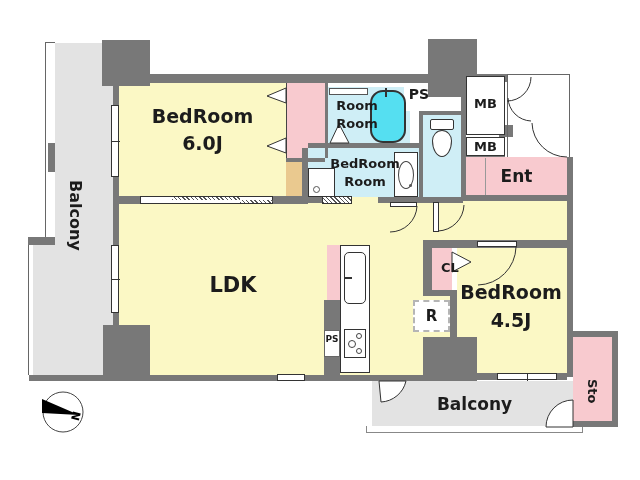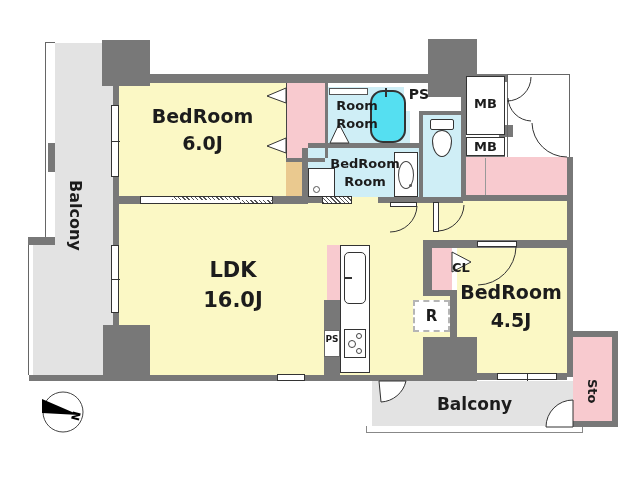--- a/index.html
+++ b/index.html
@@ -157,24 +157,25 @@
   </div>
   <div class="abs label" style="left:326px;top:96px;width:62px;height:38px;font-size:13px;line-height:18px;">
     <div><span>Room</span><br><span>Room</span></div>
   </div>
   <div class="abs label" style="left:312px;top:153px;width:106px;height:40px;font-size:13px;line-height:18px;">
     <div><span>BedRoom</span><br><span>Room</span></div>
   </div>
   <div class="abs label" style="left:402px;top:85px;width:34px;height:18px;font-size:14px;">PS</div>
   <div class="abs label" style="left:466px;top:95px;width:39px;height:18px;font-size:13px;">MB</div>
   <div class="abs label" style="left:466px;top:138px;width:39px;height:17px;font-size:13px;">MB</div>
+  <div class="abs label" style="left:466px;top:165px;width:101px;height:22px;font-size:17px;">Ent</div>
   <div class="abs label" style="left:168px;top:256px;width:130px;height:58px;font-size:21px;line-height:30px;">
-    <div><span>LDK</span><br><span>16.0J</span></div>
+    <div><span>LDK</span><br></div>
   </div>
-  <div class="abs label" style="left:449px;top:259px;width:24px;height:17px;font-size:13px;">CL</div>
+  <div class="abs label" style="left:438px;top:259px;width:24px;height:17px;font-size:13px;">CL</div>
   <div class="abs label" style="left:413px;top:306px;width:37px;height:20px;font-size:15px;">R</div>
   <div class="abs label" style="left:322px;top:333px;width:20px;height:12px;font-size:9px;">PS</div>
   <div class="abs label" style="left:452px;top:280px;width:118px;height:52px;font-size:19px;line-height:28px;">
     <div><span>BedRoom</span><br><span>4.5J</span></div>
   </div>
   <div class="abs label vtext" style="left:580px;top:366px;width:24px;height:50px;font-size:13px;">Sto</div>
   <div class="abs label" style="left:397px;top:392px;width:155px;height:24px;font-size:17px;">Balcony</div>
 
 </div>
 

